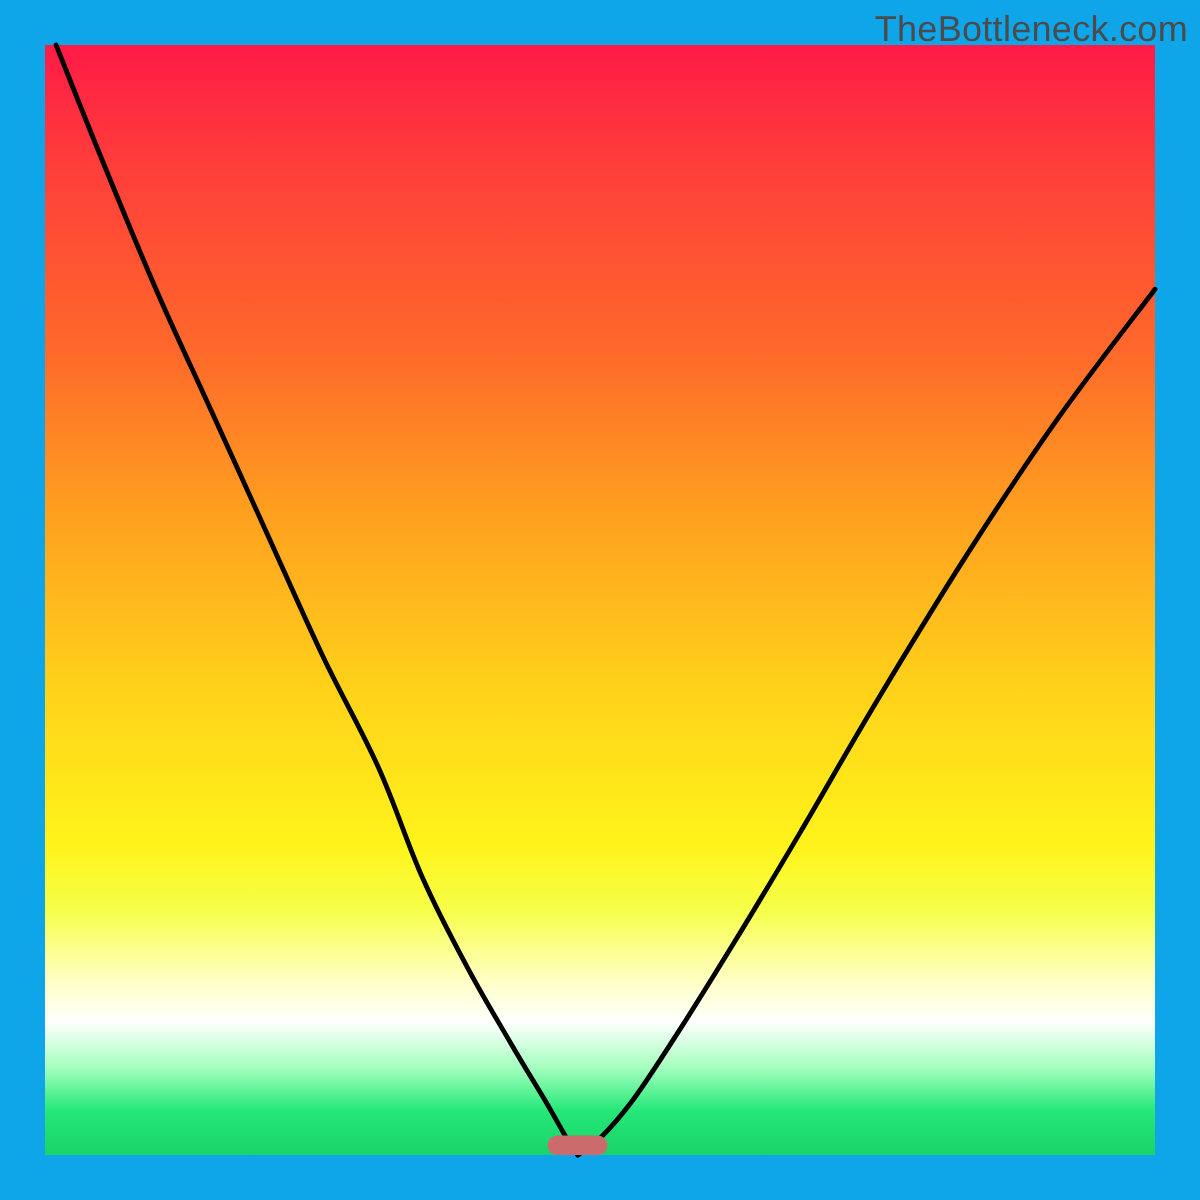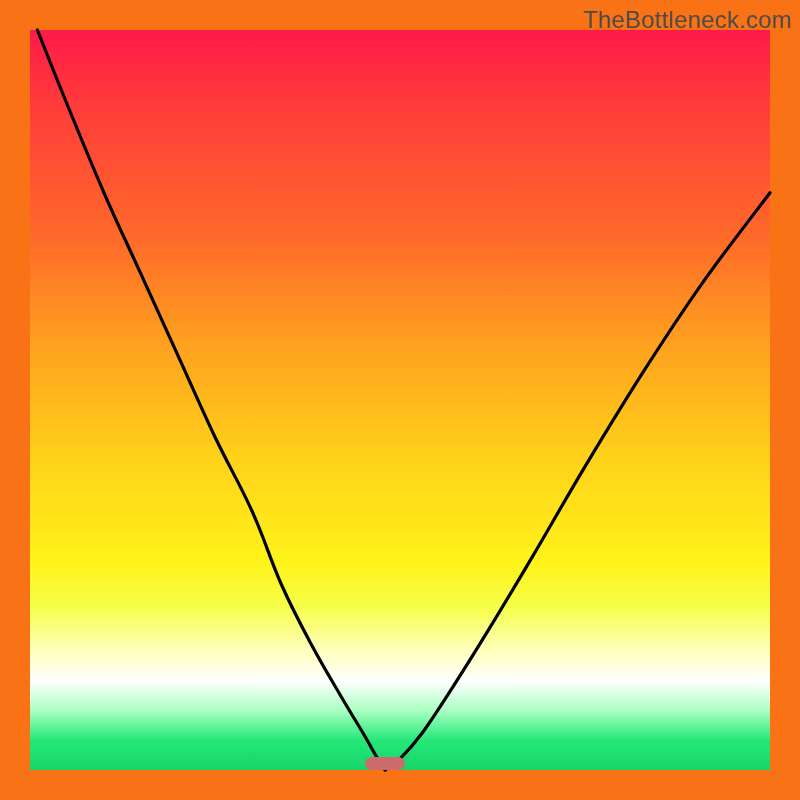--- a/index.html
+++ b/index.html
@@ -10,21 +10,21 @@
     background: #000;
     overflow: hidden;
     font-family: Arial, Helvetica, sans-serif;
   }
   .frame {
     position: absolute;
     left: 0;
     top: 0;
     width: 800px;
     height: 800px;
-    background: #f97316;
+    background: #0ea5e9;
   }
   .plot-area {
     position: absolute;
     left: 30px;
     top: 30px;
     width: 740px;
     height: 740px;
     background: linear-gradient(
       to bottom,
       #ff1a48 0%,

